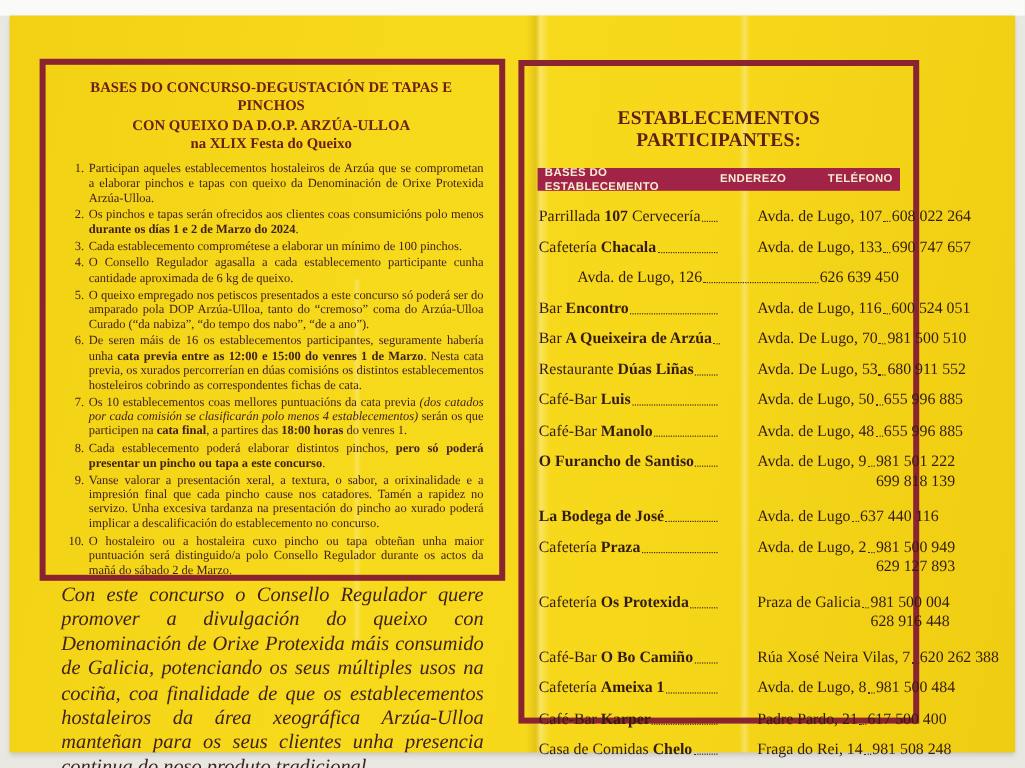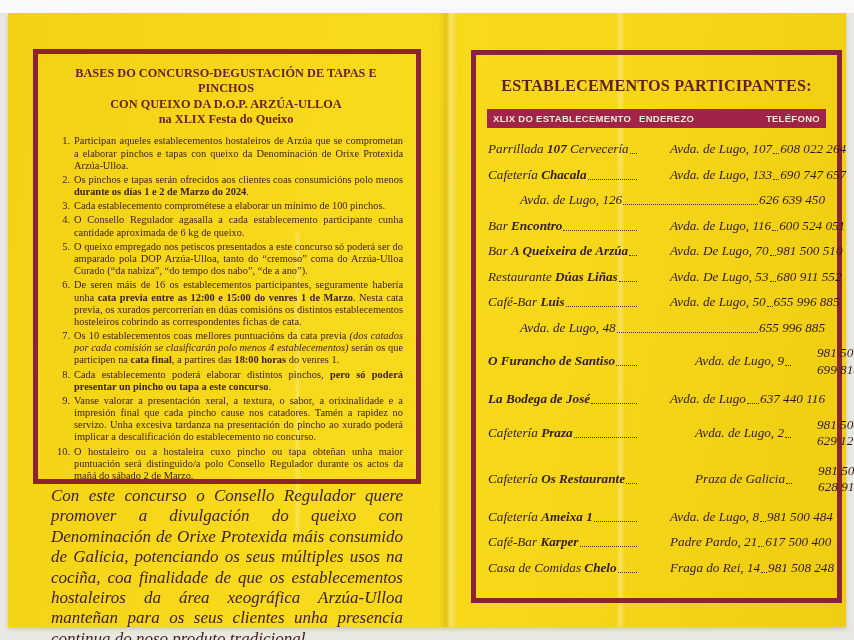--- a/index.html
+++ b/index.html
@@ -9,21 +9,21 @@
     background:linear-gradient(100deg,#f2d114 0%,#f8da1d 40%,#f6d71a 65%,#efcd12 100%);
     box-shadow:0 2px 4px rgba(0,0,0,0.15);}
   .fold{position:absolute;left:430px;top:0;width:20px;height:100%;
     background:linear-gradient(90deg,rgba(0,0,0,0) 0%,rgba(120,90,0,0.16) 42%,rgba(255,255,255,0.30) 62%,rgba(0,0,0,0) 100%);}
   .crease{position:absolute;left:608px;top:0;width:9px;height:100%;
     background:linear-gradient(90deg,rgba(255,255,255,0) 0%,rgba(255,255,255,0.30) 50%,rgba(255,255,255,0) 100%);}
   .crease2{position:absolute;left:286px;top:220px;width:7px;height:300px;
     background:linear-gradient(90deg,rgba(255,255,255,0) 0%,rgba(255,255,255,0.25) 50%,rgba(255,255,255,0) 100%);}
   .panel{position:absolute;border:5px solid #8a2430;box-sizing:border-box;}
   .panel-left{left:25px;top:36px;width:388px;height:435px;padding:9px 13px 6px 11px;}
-  .panel-right{left:463px;top:37px;width:371px;height:553px;padding:12px 9px;}
+  .panel-right{left:424px;top:37px;width:334px;height:553px;padding:24px 9px;}
 
   .bases-title{color:#6a2017;font-weight:bold;text-align:center;
     font-size:12.3px;line-height:1.25;margin:3px 8px 8px 8px;}
   .rules{color:#40221a;font-size:10.4px;line-height:1.17;}
   .rule{display:flex;margin-bottom:2px;}
   .rule-num{width:21px;flex-shrink:0;text-align:right;padding-right:4px;}
   .rule-body{flex:1;text-align:justify;}
   .b{font-weight:bold;}
   .i{font-style:italic;}
   .closing{font-style:italic;color:#40221a;font-size:17px;line-height:1.2;
@@ -32,22 +32,22 @@
   .part-title{color:#5d1f16;font-weight:bold;text-align:center;
     font-size:16.2px;margin:10px 0 13px 0;letter-spacing:0.2px;}
   .thead{display:flex;align-items:center;background:#a12347;color:#f6ecd2;
     font-family:"Liberation Sans",sans-serif;font-size:9.5px;font-weight:bold;
     height:19px;padding:0 6px;letter-spacing:0.3px;margin:0 2px 13px 2px;}
   .th-name{width:146px;flex-shrink:0;}
   .th-addr{flex:1;}
   .th-tel{text-align:center;}
 
   .est-list{padding:0 3px;color:#331c10;font-size:13.2px;}
-  .est-row{display:flex;align-items:center;line-height:16.5px;margin-bottom:9px;font-style:italic;}
-  .est-row.two{margin-bottom:13px;gap:25px;}
+  .est-row{display:flex;align-items:flex-start;line-height:16.5px;margin-bottom:9px;}
+  .est-row.two{margin-bottom:13px;}
   .nz{display:flex;width:150px;flex-shrink:0;}
   .az{display:flex;flex:1;margin-left:32px;}
   .nm,.ad{white-space:nowrap;}
   .lead{flex:1;border-bottom:1.8px dotted #4a2a18;height:12px;margin:0 1px;min-width:6px;}
   .ph{display:flex;flex-direction:column;align-items:flex-end;white-space:nowrap;}
 </style>
 </head>
 <body>
 
 <div class="scan-top"></div>
@@ -104,21 +104,21 @@
           <span class="rule-num">10.</span>
           <span class="rule-body"><span>O hostaleiro ou a hostaleira cuxo pincho ou tapa obteñan unha maior puntuación será distinguido/a polo Consello Regulador durante os actos da mañá do sábado 2 de Marzo.</span></span>
         </div>
       </div>
     <div class="closing">Con este concurso o Consello Regulador quere promover a divulgación do queixo con Denominación de Orixe Protexida máis consumido de Galicia, potenciando os seus múltiples usos na cociña, coa finalidade de que os establecementos hostaleiros da área xeográfica Arzúa-Ulloa manteñan para os seus clientes unha presencia continua do noso produto tradicional.</div>
   </div>
 
   <div class="panel panel-right">
     <div class="part-title">ESTABLECEMENTOS PARTICIPANTES:</div>
     <div class="thead">
-      <span class="th-name">XLIX DO ESTABLECEMENTO</span>
+      <span class="th-name">BASES DO ESTABLECEMENTO</span>
       <span class="th-addr">ENDEREZO</span>
       <span class="th-tel">TELÉFONO</span>
     </div>
     <div class="est-list">
         <div class="est-row">
           <span class="nz">
             <span class="nm">Parrillada <span class="b">107</span> Cervecería</span>
             <span class="lead"></span>
           </span>
           <span class="az">
@@ -197,20 +197,24 @@
           </span>
           <span class="az">
             <span class="ad">Avda. de Lugo, 50</span>
             <span class="lead"></span>
           </span>
           <span class="ph">
             <span>655 996 885</span>
           </span>
         </div>
         <div class="est-row">
+          <span class="nz">
+            <span class="nm">Café-Bar <span class="b">Manolo</span></span>
+            <span class="lead"></span>
+          </span>
           <span class="az">
             <span class="ad">Avda. de Lugo, 48</span>
             <span class="lead"></span>
           </span>
           <span class="ph">
             <span>655 996 885</span>
           </span>
         </div>
         <div class="est-row two">
           <span class="nz">
@@ -248,30 +252,43 @@
             <span class="ad">Avda. de Lugo, 2</span>
             <span class="lead"></span>
           </span>
           <span class="ph">
             <span>981 500 949</span>
             <span>629 127 893</span>
           </span>
         </div>
         <div class="est-row two">
           <span class="nz">
-            <span class="nm">Cafetería <span class="b">Os Restaurante</span></span>
+            <span class="nm">Cafetería <span class="b">Os Protexida</span></span>
             <span class="lead"></span>
           </span>
           <span class="az">
             <span class="ad">Praza de Galicia</span>
             <span class="lead"></span>
           </span>
           <span class="ph">
             <span>981 500 004</span>
             <span>628 916 448</span>
+          </span>
+        </div>
+        <div class="est-row">
+          <span class="nz">
+            <span class="nm">Café-Bar <span class="b">O Bo Camiño</span></span>
+            <span class="lead"></span>
+          </span>
+          <span class="az">
+            <span class="ad">Rúa Xosé Neira Vilas, 7</span>
+            <span class="lead"></span>
+          </span>
+          <span class="ph">
+            <span>620 262 388</span>
           </span>
         </div>
         <div class="est-row">
           <span class="nz">
             <span class="nm">Cafetería <span class="b">Ameixa 1</span></span>
             <span class="lead"></span>
           </span>
           <span class="az">
             <span class="ad">Avda. de Lugo, 8</span>
             <span class="lead"></span>

